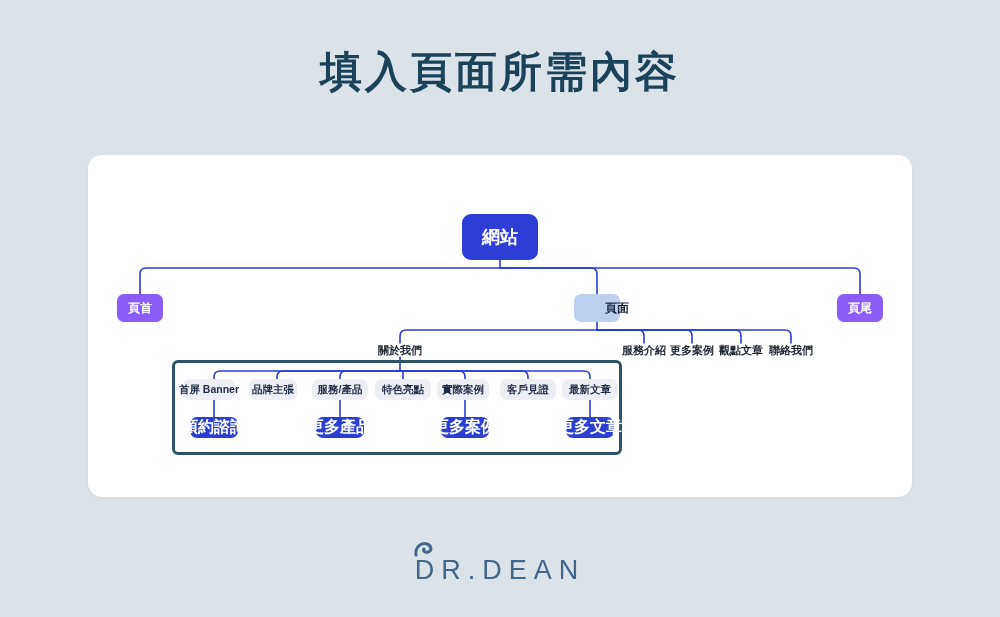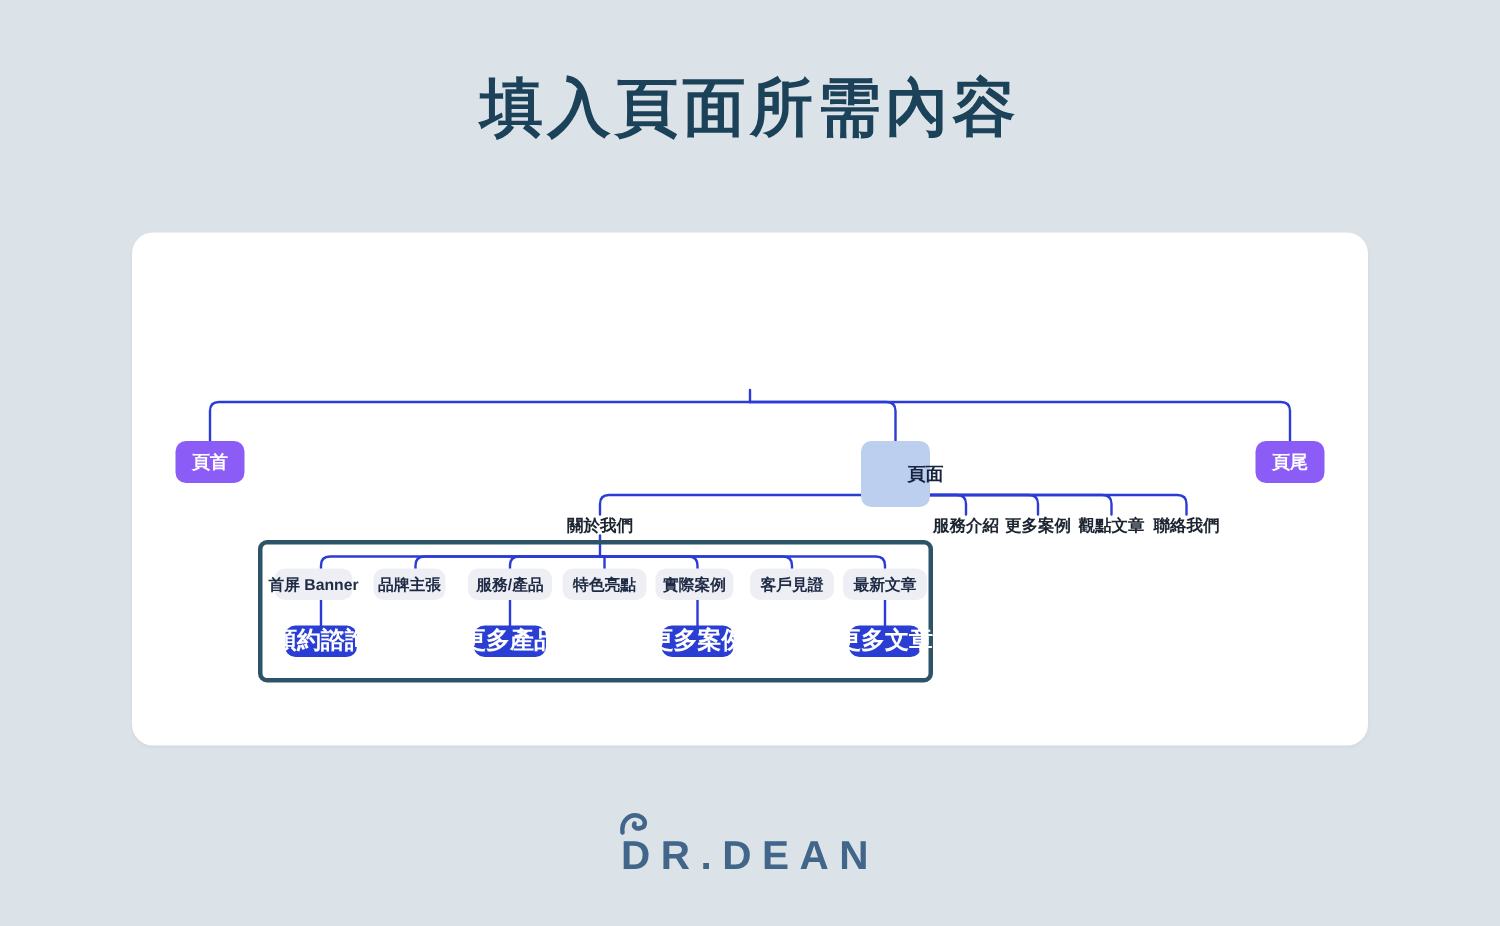--- a/index.html
+++ b/index.html
@@ -43,21 +43,21 @@
     border-radius: 9px; font-size: 18px; font-weight: 700;
   }
   .node-black {
     width: 46px; height: 28px; top: 139px;
     background: #8b5cf6; color: #ffffff;
     border-radius: 7px; font-size: 12px; font-weight: 700;
   }
   .node-header { left: 29px; }
   .node-footer { left: 749px; }
   .node-page {
-    left: 486px; top: 139px; width: 46px; height: 44px;
+    left: 486px; top: 139px; width: 46px; height: 28px;
     background: #bccfee; color: #16233f;
     border-radius: 7px; font-size: 12px; font-weight: 700; padding-left: 40px;
   }
   .lvl2-label {
     position: absolute; top: 188px; height: 14px;
     width: 80px; margin-left: -40px;
     display: flex; align-items: center; justify-content: center;
     font-size: 11px; font-weight: 600; color: #1c2430;
     white-space: nowrap;
   }
@@ -80,21 +80,21 @@
     border-radius: 7px; font-size: 16px; font-weight: 600;
   }
   .logo {
     position: absolute;
     left: 0; top: 540px; width: 1000px; height: 46px;
     display: flex; align-items: flex-end; justify-content: center;
   }
   .logo-inner { position: relative; }
   .brand-text {
     font-size: 27px;
-    font-weight: 700;
+    font-weight: 400;
     letter-spacing: 7px;
     color: #42658a;
   }
   .curl-icon {
     position: absolute;
     left: -1px; top: -14px;
   }
 </style>
 </head>
 <body>
@@ -127,20 +127,21 @@
     <path d="M312 216 H496 Q502 216 502 222 V225"></path>
 
     <path d="M126 245 V262"></path>
     <path d="M252 245 V262"></path>
     <path d="M377 245 V262"></path>
     <path d="M502 245 V262"></path>
   </svg>
 
   <div class="container-frame"></div>
 
+  <div class="node node-root">網站</div>
   <div class="node node-black node-header">頁首</div>
   <div class="node node-page">頁面</div>
   <div class="node node-black node-footer">頁尾</div>
 
   <div class="lvl2-label" style="left:312px">關於我們</div>
   <div class="lvl2-label" style="left:556px">服務介紹</div>
   <div class="lvl2-label" style="left:604px">更多案例</div>
   <div class="lvl2-label" style="left:653px">觀點文章</div>
   <div class="lvl2-label" style="left:703px">聯絡我們</div>
 

